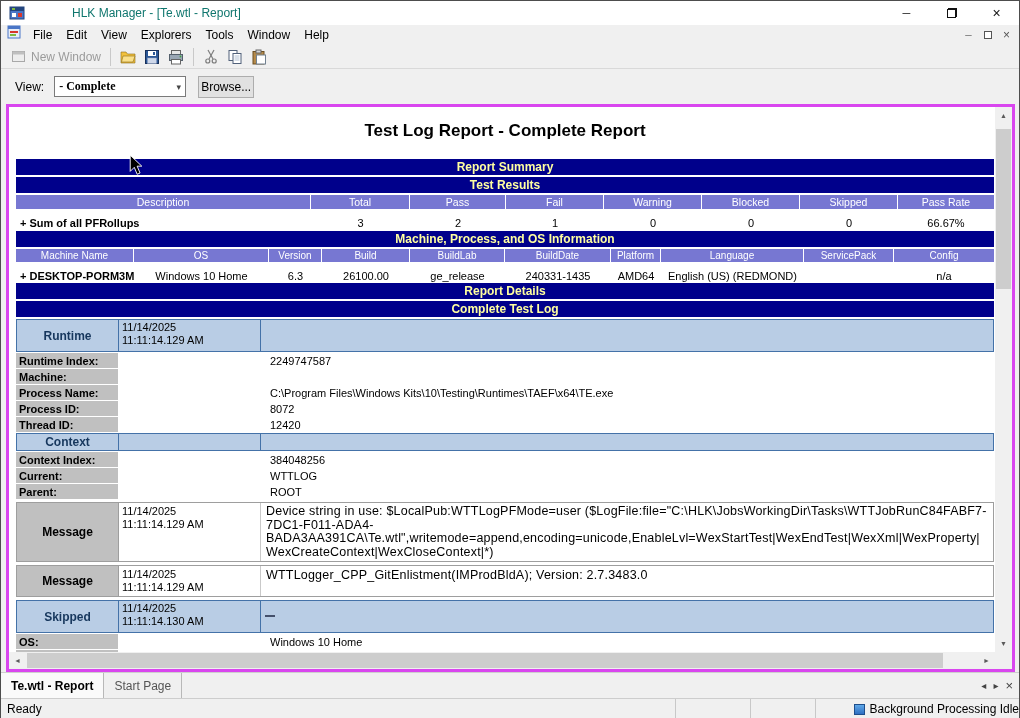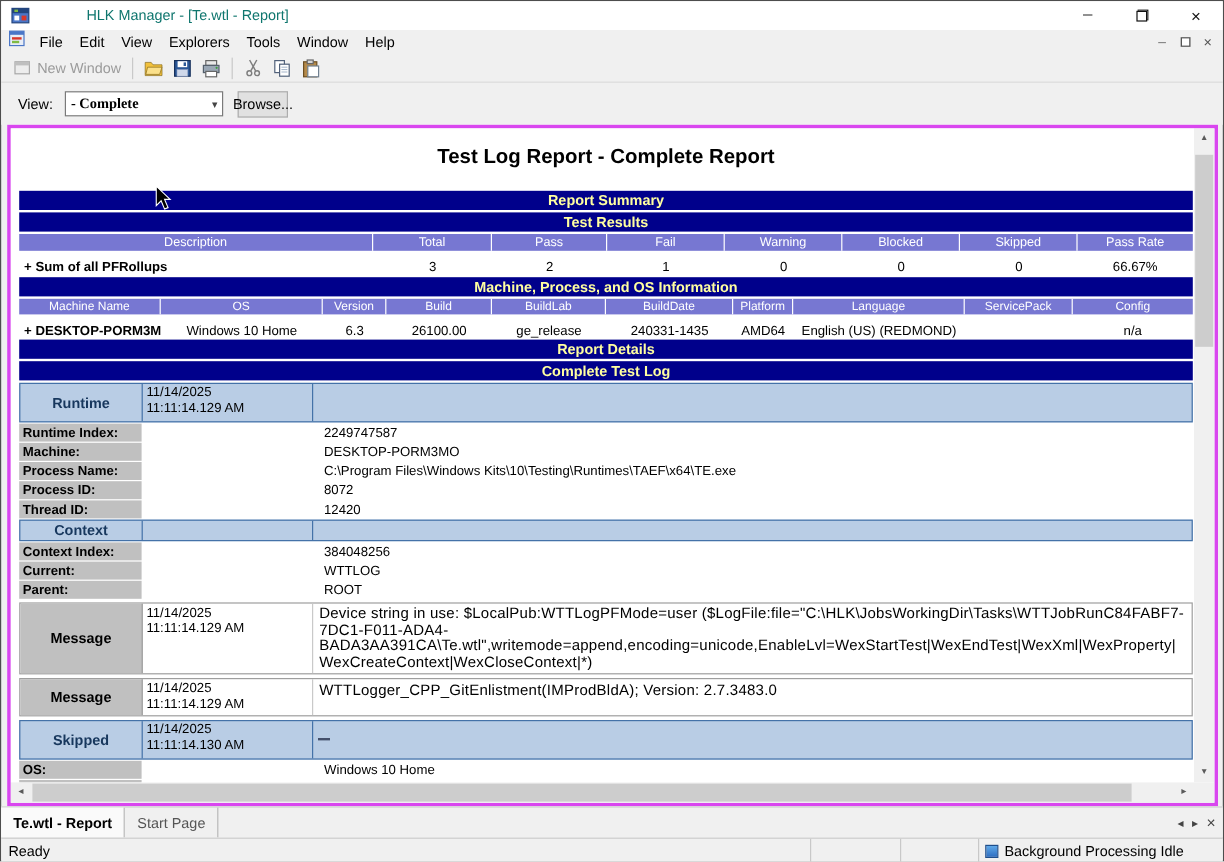--- a/index.html
+++ b/index.html
@@ -32,21 +32,21 @@
   .tb-btn.disabled { color:#9B9B9B; }
   .tb-sep { width:1px; height:18px; background:#C9C9C9; margin:0 5px; }
   .tb-icon { width:16px; height:16px; display:block; }
 
   
   .viewbar { height:35px; background:#F0F0F0; display:flex; align-items:center; padding-left:14px; }
   .view-label { font-size:12px; margin-right:10px; }
   .combo { width:132px; height:21px; background:#fff; border:1px solid #7A7A7A; display:flex; align-items:center; padding:0 4px;font-family:Liberation Serif, serif; }
   .combo-text { font-size:12px; font-weight:bold; flex:1; white-space:nowrap; overflow:hidden; }
   .combo-arrow { font-size:9px; color:#444; }
-  .browse-btn { margin-left:12px; width:42px; height:22px; background:#E1E1E1; border:1px solid #ADADAD; font-size:12px; display:flex; align-items:center; justify-content:center; }
+  .browse-btn { margin-left:12px; width:56px; height:22px; background:#E1E1E1; border:1px solid #ADADAD; font-size:12px; display:flex; align-items:center; justify-content:center; }
 
   
   .content { position:absolute; top:103px; left:5px; width:1009px; height:568px; border:3px solid #d946ef; background:#fff; }
   .report-pane { position:absolute; left:0; top:0; right:17px; bottom:17px; overflow:hidden; background:#fff; padding:12px 0 0 7px; }
   .rpt { width:978px; }
   .rpt-title { font-size:17px; font-weight:bold; text-align:center; margin:2px 0 18px 0; }
   .bar { height:16px; line-height:16px; background:#00008B; color:#FFFFA0; font-size:12px; font-weight:bold; text-align:center; margin:2px 0; }
   .thead { display:flex; background:#7777D2; }
   .th { color:#fff; font-size:10.5px; height:14px; line-height:14px; text-align:center; border-right:1px solid #fff; overflow:hidden; }
   .th:last-child { border-right:none; }
@@ -96,21 +96,21 @@
   .tab.inactive { color:#555; }
   .tab-nav { margin-left:auto; display:flex; align-items:center; gap:7px; padding-right:6px; color:#444; }
   .tab-nav span { font-size:10px; }
 
   
   .statusbar { position:absolute; top:697px; left:0; width:100%; height:21px; background:#F0F0F0; border-top:1px solid #CDCDCD; display:flex; align-items:center; font-size:12px; }
   .status-ready { padding-left:6px; }
   .status-spacer { flex:1; }
   .status-panel { height:100%; border-left:1px solid #C8C8C8; display:flex; align-items:center; }
   .sp1 { width:75px; } .sp2 { width:65px; }
-  .sp3 { width:204px; padding-left:5px; gap:5px; }
+  .sp3 { width:204px; padding-left:5px; gap:5px;justify-content:flex-end; }
   .bg-icon { width:11px; height:11px; background:linear-gradient(#5FA8E8,#2F6FC2); border:1px solid #1E4E8C; display:inline-block; }
 
   
   .cursor { position:absolute; left:127px; top:153px; z-index:99; pointer-events:none; }
 </style>
 </head>
 <body>
 
 <div class="window">
 
@@ -316,21 +316,20 @@
           </div>
 
           <div class="log-field">
             <div class="lf-label">Runtime Index:</div>
             <div class="lf-spacer"></div>
             <div class="lf-value">2249747587</div>
           </div>
           <div class="log-field">
             <div class="lf-label">Machine:</div>
             <div class="lf-spacer"></div>
-            <div class="lf-value">DESKTOP-PORM3MO</div>
           </div>
           <div class="log-field">
             <div class="lf-label">Process Name:</div>
             <div class="lf-spacer"></div>
             <div class="lf-value">C:\Program Files\Windows Kits\10\Testing\Runtimes\TAEF\x64\TE.exe</div>
           </div>
           <div class="log-field">
             <div class="lf-label">Process ID:</div>
             <div class="lf-spacer"></div>
             <div class="lf-value">8072</div>

